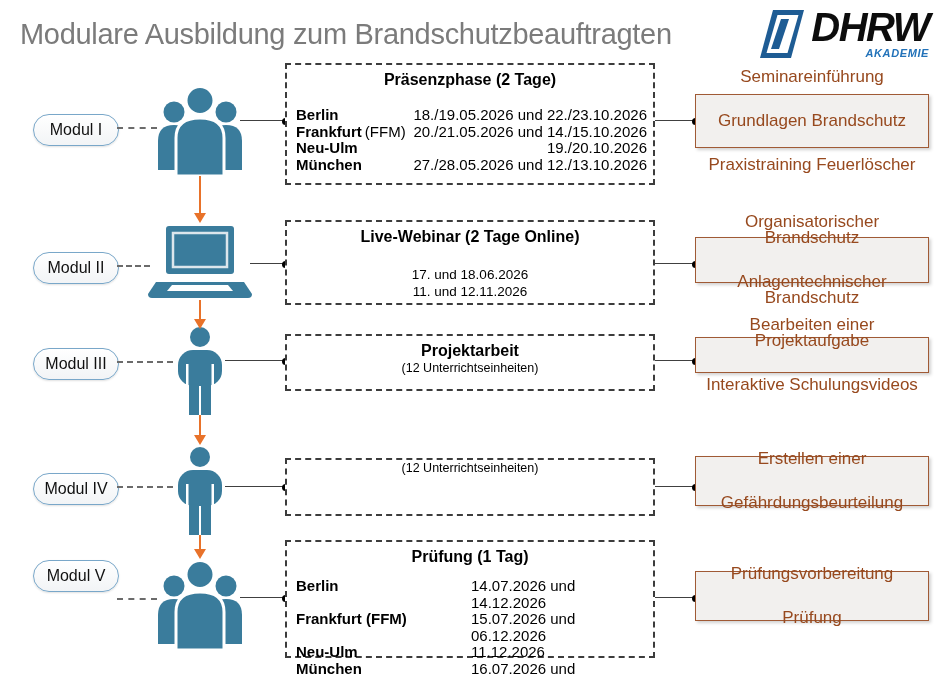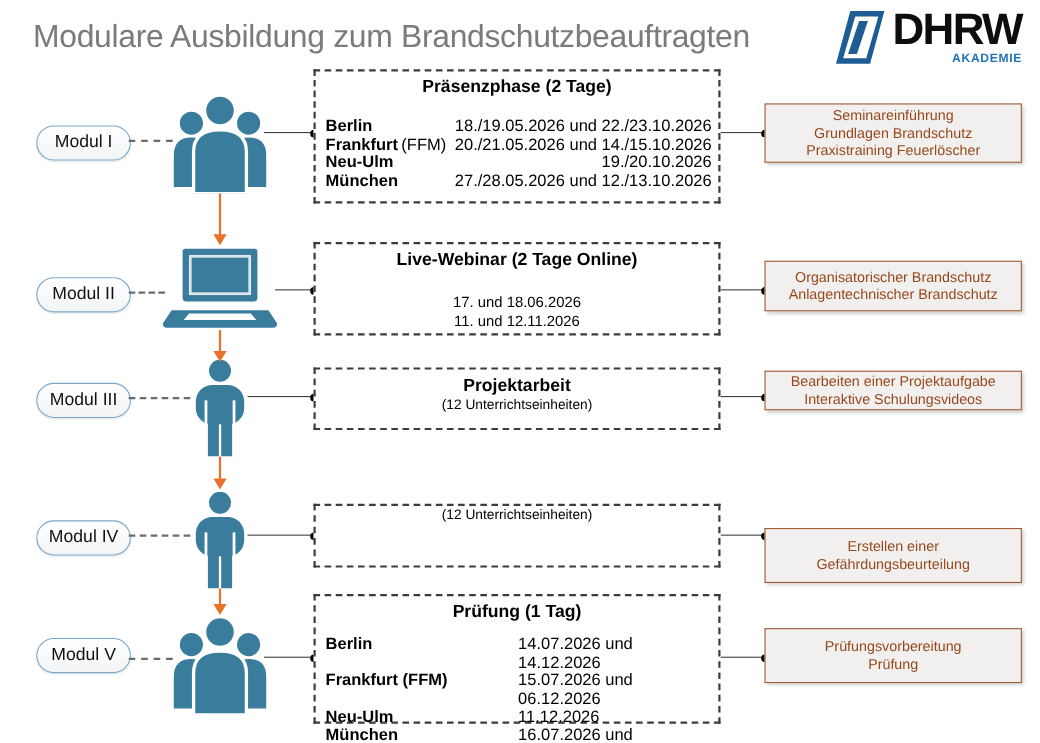--- a/index.html
+++ b/index.html
@@ -1,23 +1,23 @@
 <!DOCTYPE html>
 <html><head>
 <meta charset="utf-8">
 <style>
   html,body{margin:0;padding:0;background:#fff;}
   #canvas{
     position:relative;width:945px;height:675px;background:#fff;overflow:hidden;
     font-family:"Liberation Sans", sans-serif;color:#000;
   }
   
-  .page-title{position:absolute;left:30px;top:18px;font-size:29px;color:#7b7b7b;letter-spacing:-0.3px;white-space:nowrap;}
+  .page-title{position:absolute;left:20px;top:18px;font-size:29px;color:#7b7b7b;letter-spacing:-0.3px;white-space:nowrap;}
   .logo{position:absolute;right:16px;top:8px;display:flex;gap:6px;align-items:flex-start;}
-  .logo-col{display:flex;flex-direction:column;align-items:flex-end;}
+  .logo-col{display:flex;flex-direction:column;align-items:flex-end;font-style:italic;}
   .logo-text{font-size:40px;font-weight:800;color:#0d0d0d;line-height:0.95;letter-spacing:-1.5px;}
   .logo-sub{font-size:11px;font-weight:700;color:#2272b9;letter-spacing:0.6px;margin-top:1px;}
   
   .pill{
     position:absolute;left:33px;width:84px;height:30px;border:1.5px solid #79a7c9;border-radius:16px;
     background:linear-gradient(180deg,#ffffff 0%,#f2f4f6 100%);
     display:flex;align-items:center;justify-content:center;
     font-size:16px;color:#111;box-shadow:0 1px 2px rgba(0,0,0,.12);
   }
   
@@ -35,22 +35,23 @@
   .sched-row{display:flex;font-size:15px;line-height:16.5px;}
   .sched-row .city{font-weight:700;white-space:nowrap;}
   .sched-row .suffix{font-weight:400;margin-left:3px;}
   .phase-box.dates-right .sched-row{justify-content:space-between;}
   .phase-box.dates-left .citycell{width:175px;flex-shrink:0;}
   .center-lines{margin-top:20px;text-align:center;font-size:13.5px;line-height:17px;}
   
   .topic-box{
     position:absolute;left:695px;width:234px;border:1.5px solid #a05a35;background:#f2f0ee;
     box-sizing:border-box;display:flex;flex-direction:column;justify-content:center;align-items:center;
-    font-size:13px;line-height:16px;color:#97491e;text-align:center;
+    font-size:17px;line-height:16px;color:#97491e;text-align:center;
     box-shadow:2px 2px 3px rgba(0,0,0,.18);
+    gap:28px;
   }
   .icon{position:absolute;}
 </style>
 </head>
 <body>
 
 <div id="canvas">
 
   <div class="page-title">Modulare Ausbildung zum Brandschutzbeauftragten</div>
   <div class="logo">
@@ -62,21 +63,21 @@
     <div class="logo-col">
       <div class="logo-text">DHRW</div>
       <div class="logo-sub">AKADEMIE</div>
     </div>
   </div>
 
   <div class="pill" style="top:114px">Modul I</div>
   <div class="pill" style="top:252px">Modul II</div>
   <div class="pill" style="top:348px">Modul III</div>
   <div class="pill" style="top:473px">Modul IV</div>
-  <div class="pill" style="top:580px">Modul V</div>
+  <div class="pill" style="top:560px">Modul V</div>
 
   <div class="dash-conn" style="left:117px;top:127px;width:40px"></div>
   <div class="dash-conn" style="left:117px;top:265px;width:33px"></div>
   <div class="dash-conn" style="left:117px;top:361px;width:56px"></div>
   <div class="dash-conn" style="left:117px;top:486px;width:56px"></div>
   <div class="dash-conn" style="left:117px;top:598px;width:40px"></div>
 
   <svg class="icon" style="left:155px;top:86px" width="90" height="90" viewBox="0 0 90 90">
     <circle cx="19" cy="26" r="10.5" fill="#3a7c9c"></circle>
     <path d="M3,84 L3,55 Q3,39 19,39 Q35,39 35,55 L35,84 Z" fill="#3a7c9c"></path>
@@ -220,21 +221,21 @@
     <div>Praxistraining Feuerlöscher</div>
   </div>
   <div class="topic-box" style="top:237px;height:46px">
     <div>Organisatorischer Brandschutz</div>
     <div>Anlagentechnischer Brandschutz</div>
   </div>
   <div class="topic-box" style="top:337px;height:36px">
     <div>Bearbeiten einer Projektaufgabe</div>
     <div>Interaktive Schulungsvideos</div>
   </div>
-  <div class="topic-box" style="top:480px;height:50px">
+  <div class="topic-box" style="top:456px;height:50px">
     <div>Erstellen einer</div>
     <div>Gefährdungsbeurteilung</div>
   </div>
   <div class="topic-box" style="top:571px;height:50px">
     <div>Prüfungsvorbereitung</div>
     <div>Prüfung</div>
   </div>
 
 </div>
 

